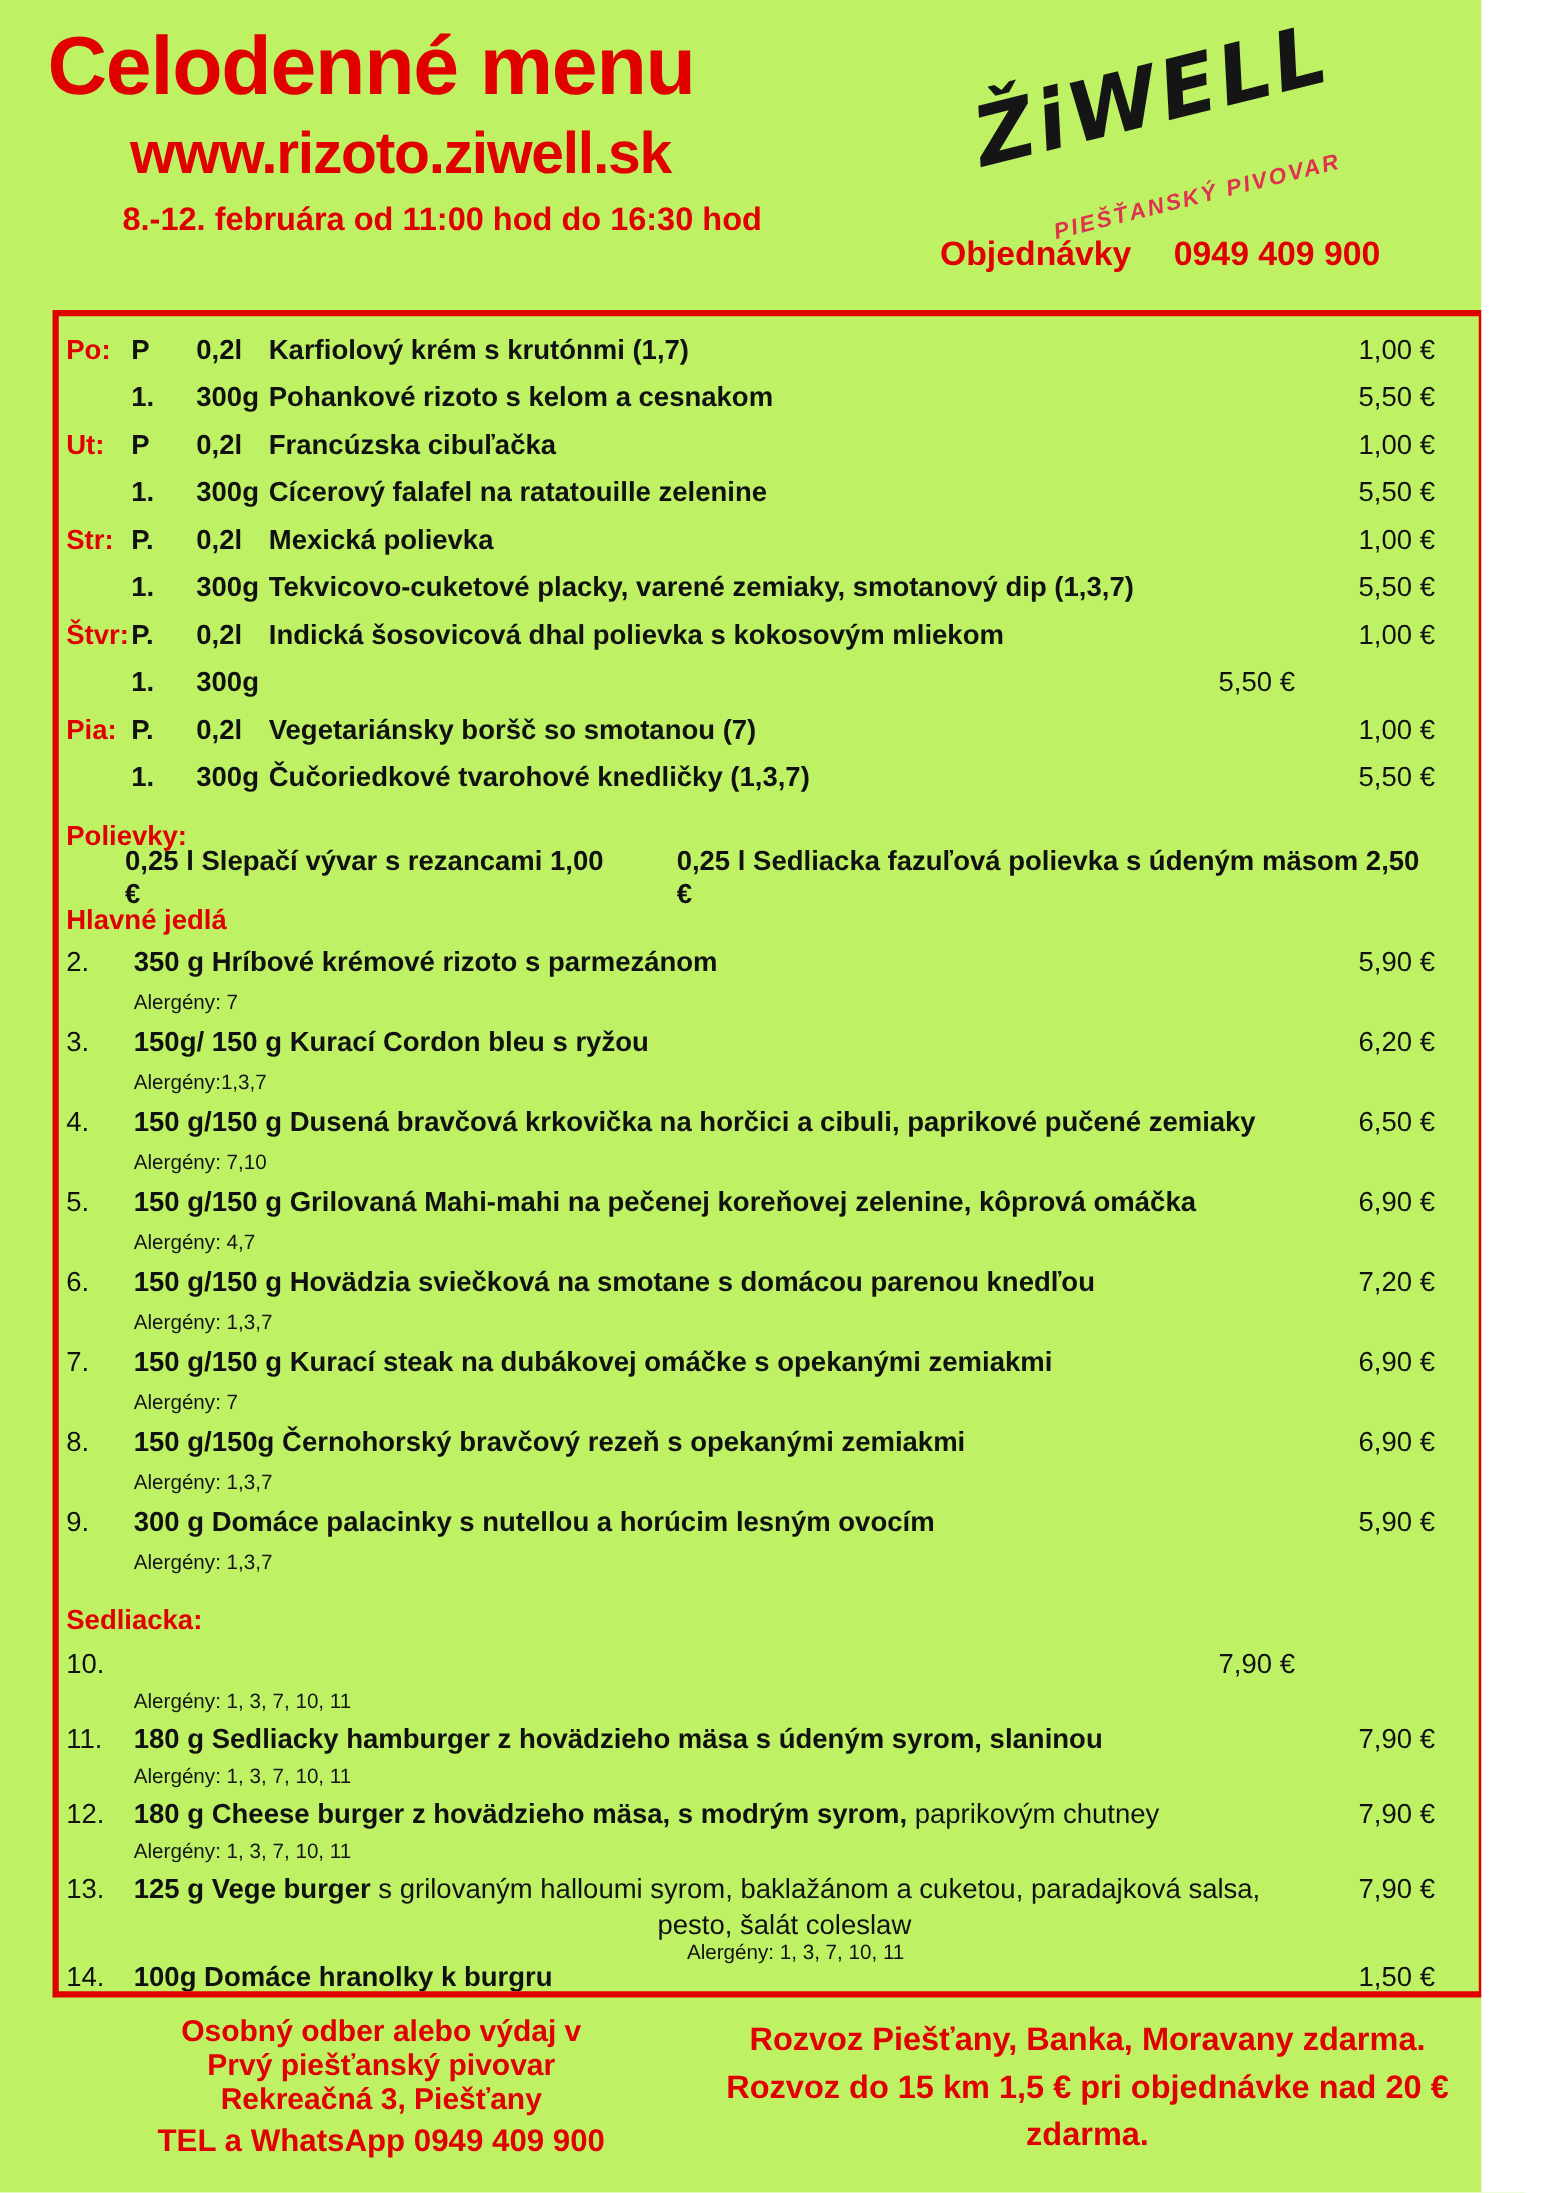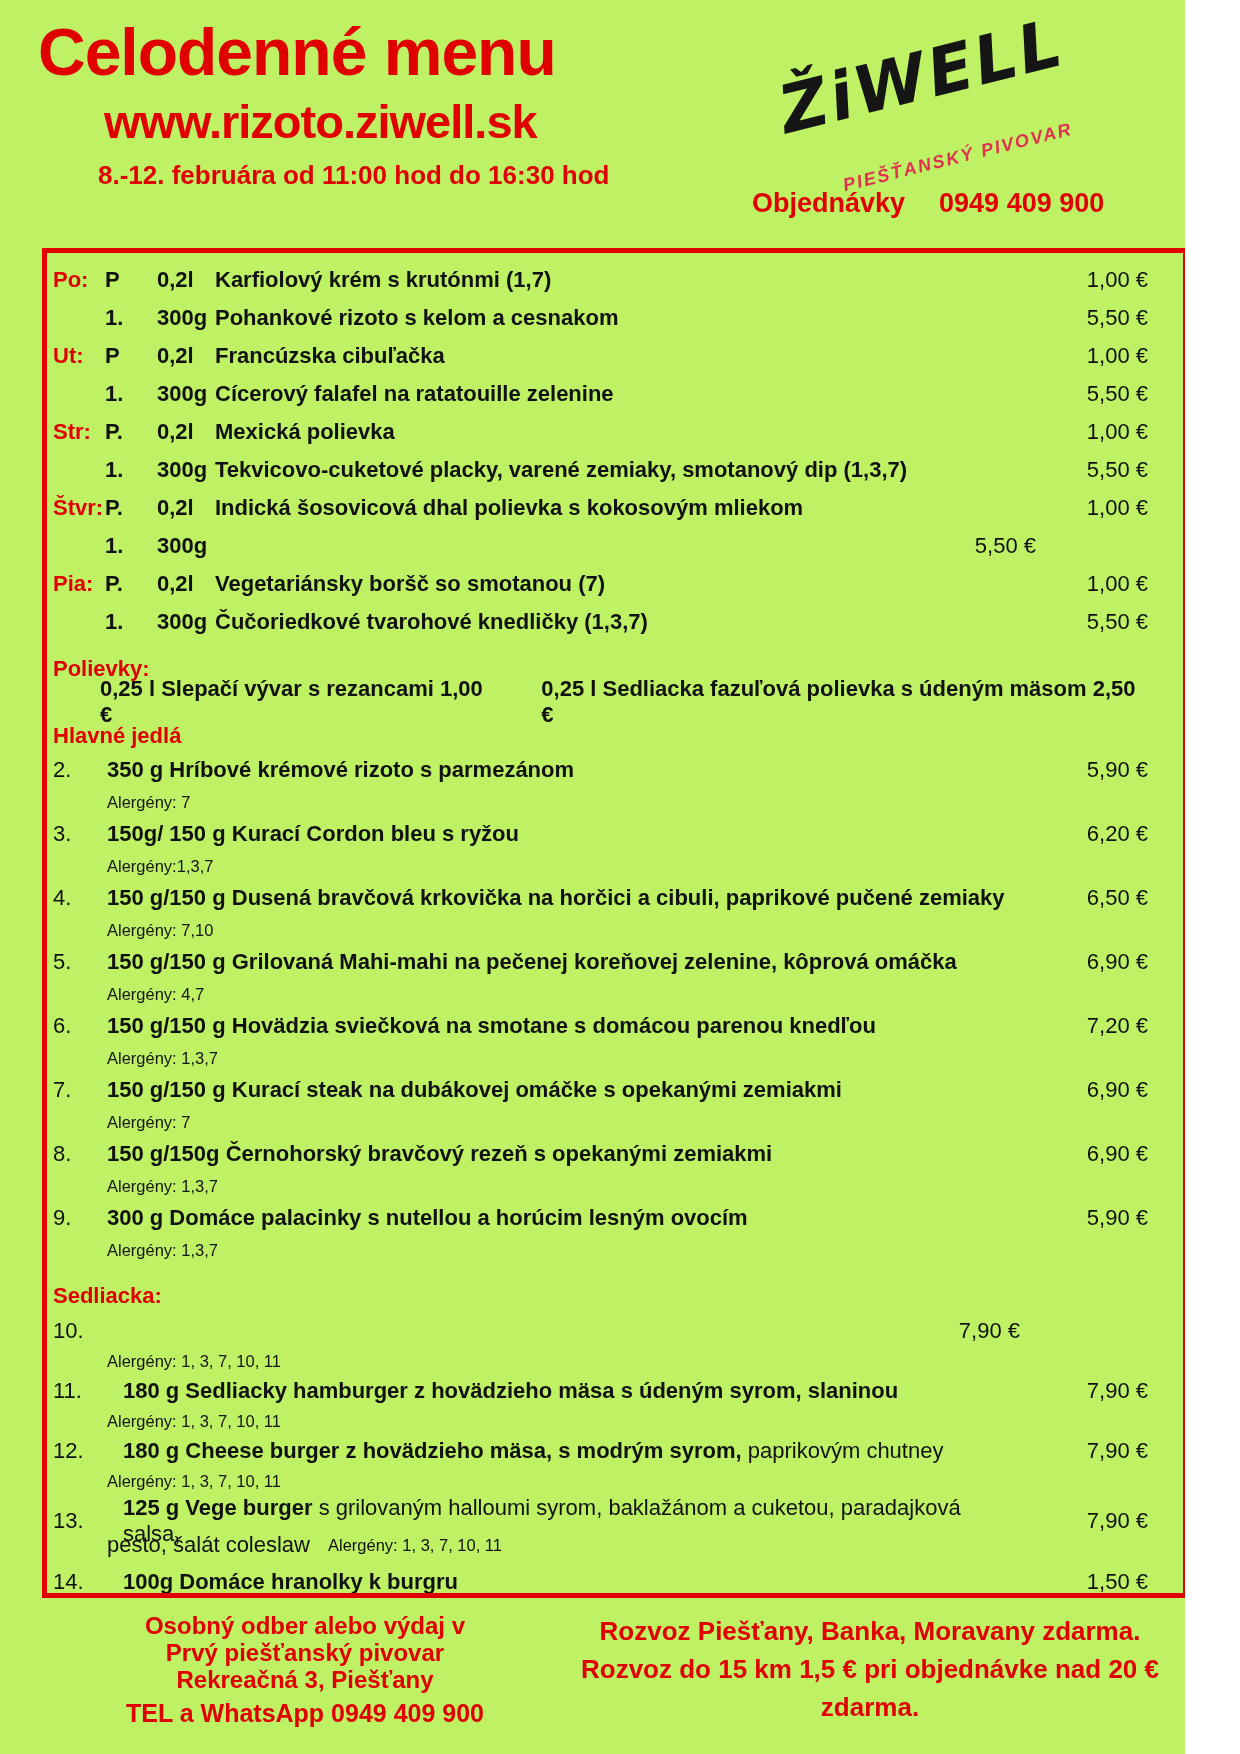--- a/index.html
+++ b/index.html
@@ -46,24 +46,24 @@
   .soups-heading{margin-top:12px;}
   .soup-line{height:34px;display:flex;align-items:center;padding-left:47px;font-size:22px;font-weight:bold;}
   .soup-line .part2{margin-left:44px;}
   .mains-heading{height:34px;}
   .item{display:block;}
   .item-main{display:grid;grid-template-columns:54px 1fr 112px;align-items:center;height:34px;font-size:22px;}
   .item-main .num{font-weight:normal;}
   .item-main .name{font-weight:bold;}
   .item-main .name .reg{font-weight:normal;}
   .allergens{height:30px;padding-left:54px;font-size:16.5px;display:flex;align-items:center;color:#151515;}
-  .burger .item-main{height:32px;gap:16px;}
+  .burger .item-main{height:32px;}
   .burger .allergens{height:28px;}
   .burgers-heading{margin-top:12px;height:38px;}
-  .item-line2{display:flex;align-items:center;height:36px;padding-left:54px;font-size:22px;}
+  .item-line2{display:flex;align-items:center;height:36px;padding-left:54px;font-size:22px;flex-direction:column;}
   .item-line2 .allergens-inline{font-size:16.5px;margin-left:18px;}
   .item14 .item-main{height:34px;margin-top:2px;}
   
   .footer{position:absolute;left:0;top:1612px;width:1240px;display:flex;color:var(--accent-red);font-weight:bold;}
   .footer-left{width:470px;margin-left:70px;text-align:center;font-size:24px;line-height:27px;}
   .footer-left .tel{font-size:25px;margin-top:7px;}
   .footer-right{flex:1;margin-right:70px;margin-left:30px;text-align:center;font-size:26px;line-height:38px;}
 </style>
 </head>
 <body>

